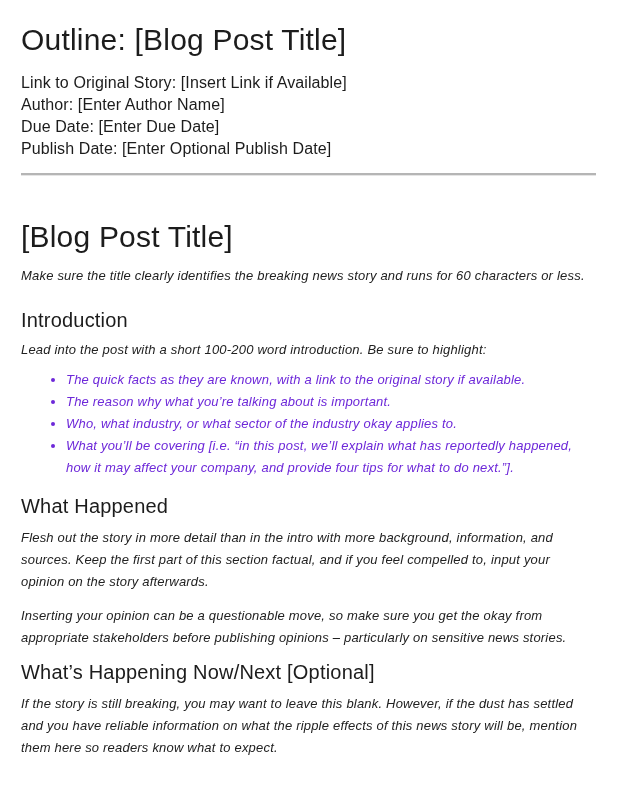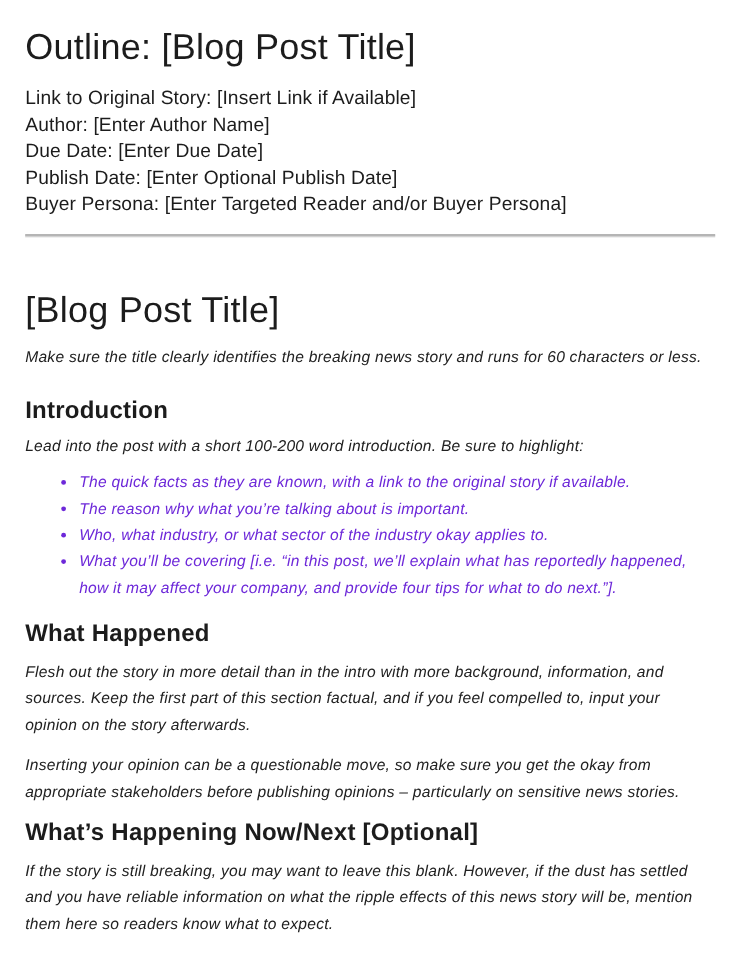--- a/index.html
+++ b/index.html
@@ -26,21 +26,21 @@
   .divider {
     border: none;
     height: 2px; width: 575px;
     background: #b5b5b5;
     box-shadow: 0 1px 0 rgba(0,0,0,0.10);
     margin: 13px 0 0 0;
   }
   .post-title { margin-top: 44px; }
   h2 {
     font-size: 20px; line-height: 26px;
-    font-weight: 700; letter-spacing: 0.2px;
+    font-weight: 400; letter-spacing: 0.2px;
     margin: 0;
   }
   .h2-introduction { margin-top: 20px; }
   .h2-what-happened { margin-top: 14px; }
   .h2-now-next { margin-top: 10px; }
   .body-text {
     font-style: italic;
     font-size: 13px; line-height: 22px;
     letter-spacing: 0.2px;
     color: #212121;
@@ -69,21 +69,20 @@
 
 <div class="page">
 
   <h1 class="doc-title">Outline: [Blog Post Title]</h1>
 
   <div class="meta">
     <div class="meta-line">Link to Original Story: [Insert Link if Available]</div>
     <div class="meta-line">Author: [Enter Author Name]</div>
     <div class="meta-line">Due Date: [Enter Due Date]</div>
     <div class="meta-line">Publish Date: [Enter Optional Publish Date]</div>
-    <div class="meta-line">Buyer Persona: [Enter Targeted Reader and/or Buyer Persona]</div>
   </div>
 
   <hr class="divider">
 
   <h1 class="post-title">[Blog Post Title]</h1>
 
   <p class="body-text post-title-note">Make sure the title clearly identifies the breaking news story and runs for 60 characters or less.</p>
 
   <h2 class="h2-introduction">Introduction</h2>
 

